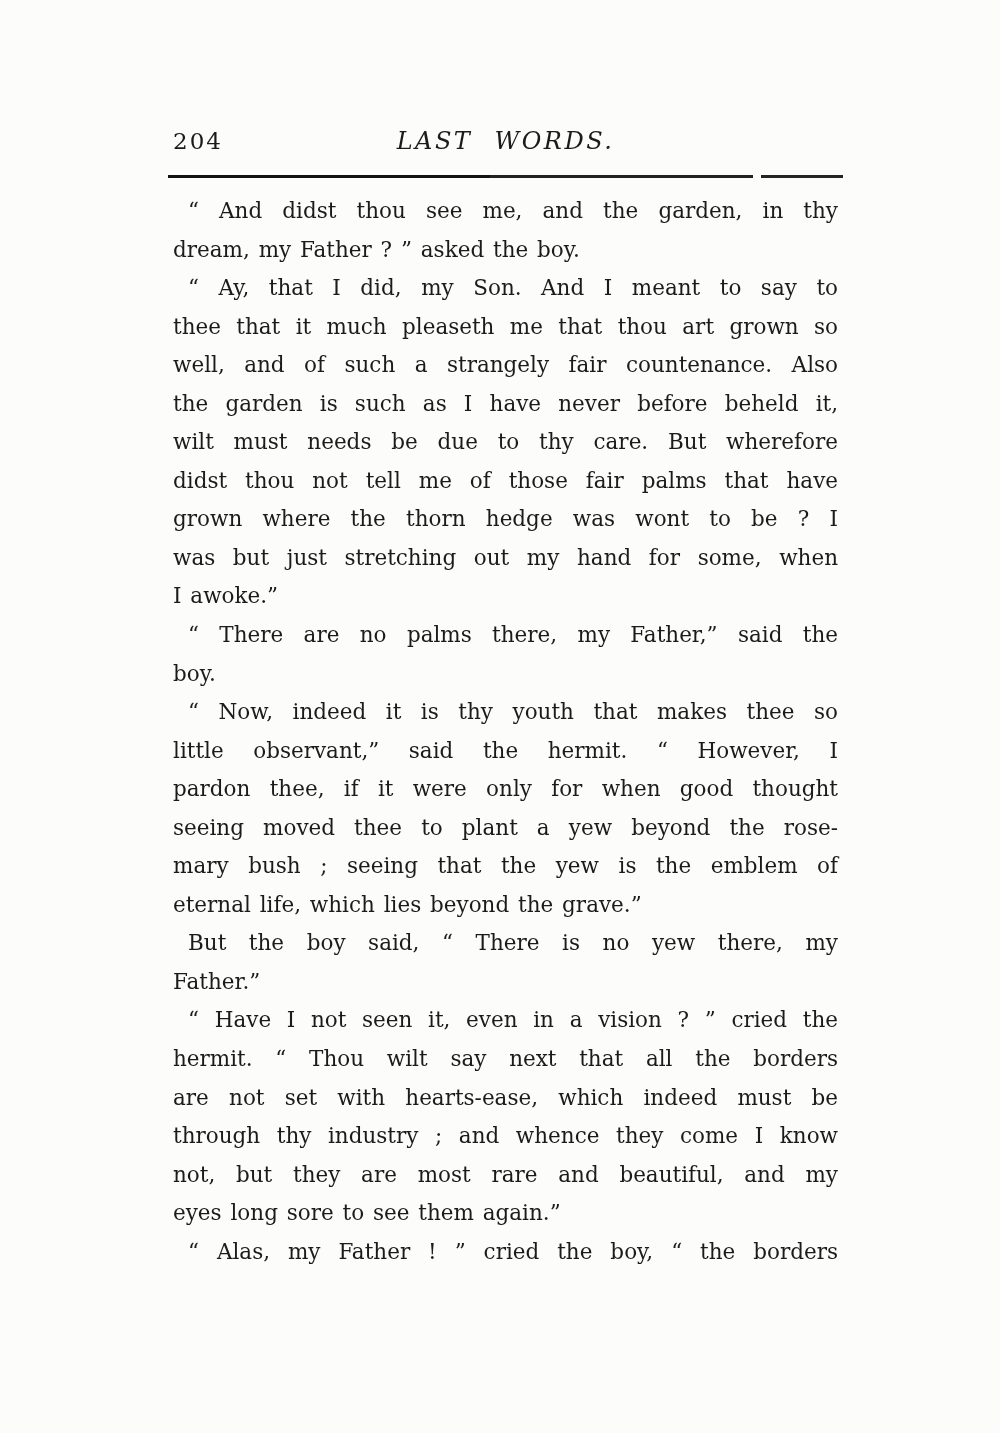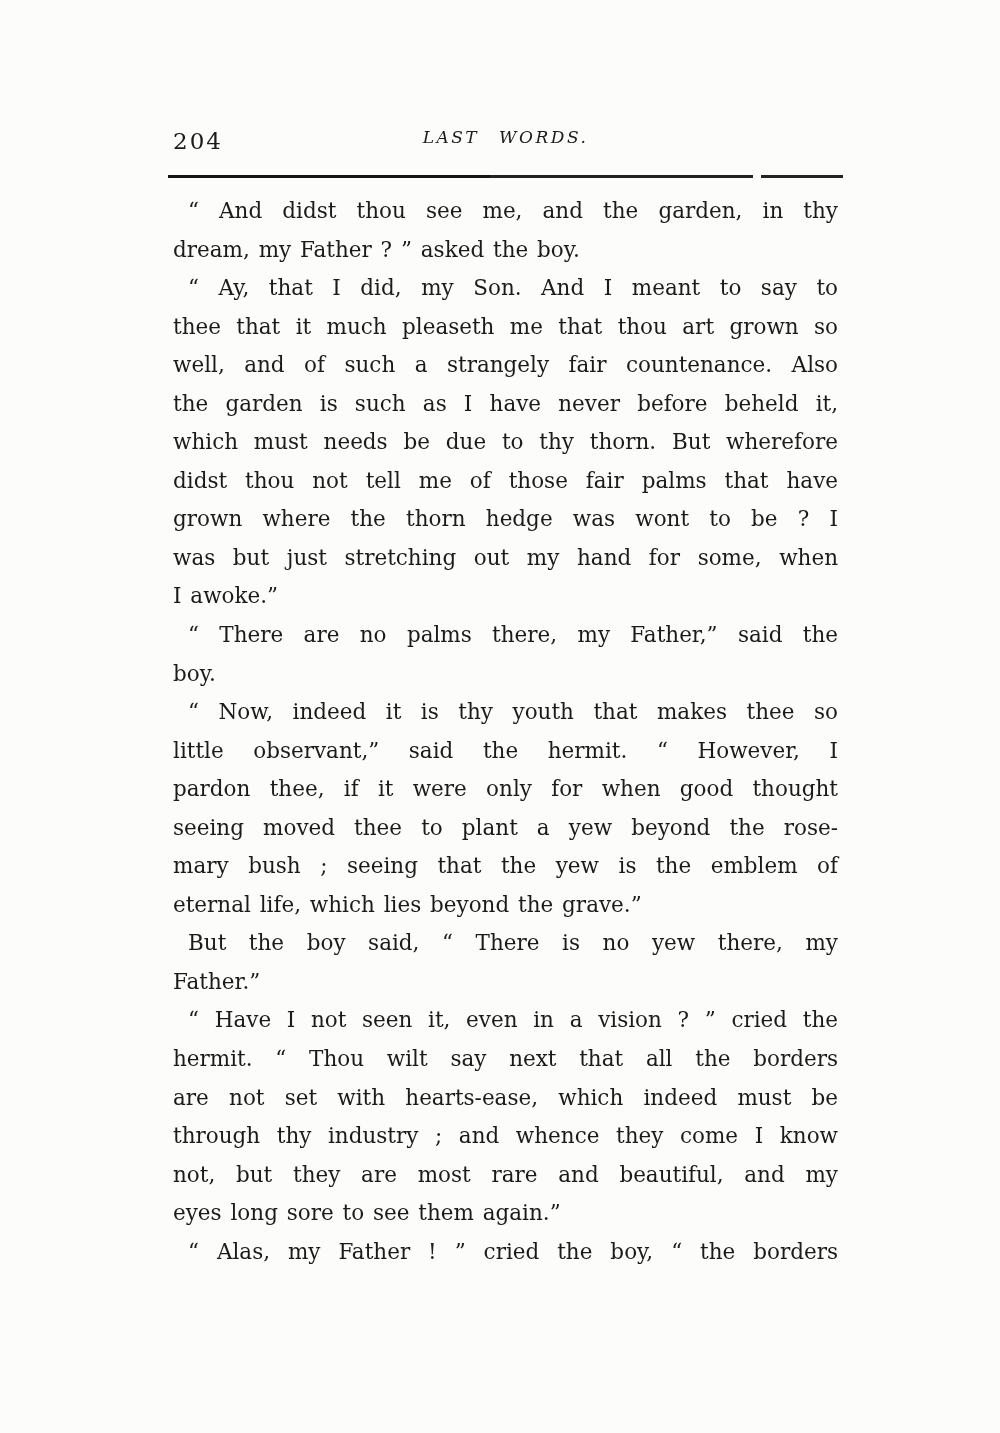--- a/index.html
+++ b/index.html
@@ -26,21 +26,21 @@
     font-size: 23px;
     letter-spacing: 2px;
   }
   .running-title {
     position: absolute;
     left: 173px;
     top: 127px;
     width: 665px;
     text-align: center;
     font-style: italic;
-    font-size: 17px;
+    font-size: 24px;
     letter-spacing: 2.5px;
     word-spacing: 12px;
   }
   .rule-a {
     position: absolute;
     left: 168px;
     top: 175px;
     width: 585px;
     height: 3px;
     background: linear-gradient(90deg, #141414 0 55%, #222 55% 100%);
@@ -84,21 +84,21 @@
   </div>
   <div class="rule-a"></div>
   <div class="rule-b"></div>
   <div class="body-text">
       <div class="line j ind">“ And didst thou see me, and the garden, in thy</div>
       <div class="line">dream, my Father ? ” asked the boy.</div>
       <div class="line j ind">“ Ay, that I did, my Son.  And I meant to say to</div>
       <div class="line j">thee that it much pleaseth me that thou art grown so</div>
       <div class="line j">well, and of such a strangely fair countenance.  Also</div>
       <div class="line j">the garden is such as I have never before beheld it,</div>
-      <div class="line j">which must needs be due to thy thorn.  But wherefore</div>
+      <div class="line j">wilt must needs be due to thy care.  But wherefore</div>
       <div class="line j">didst thou not tell me of those fair palms that have</div>
       <div class="line j">grown where the thorn hedge was wont to be ?  I</div>
       <div class="line j">was but just stretching out my hand for some, when</div>
       <div class="line">I awoke.”</div>
       <div class="line j ind">“ There are no palms there, my Father,” said the</div>
       <div class="line">boy.</div>
       <div class="line j ind">“ Now, indeed it is thy youth that makes thee so</div>
       <div class="line j">little observant,” said the hermit.  “ However, I</div>
       <div class="line j">pardon thee, if it were only for when good thought</div>
       <div class="line j">seeing moved thee to plant a yew beyond the rose-</div>

